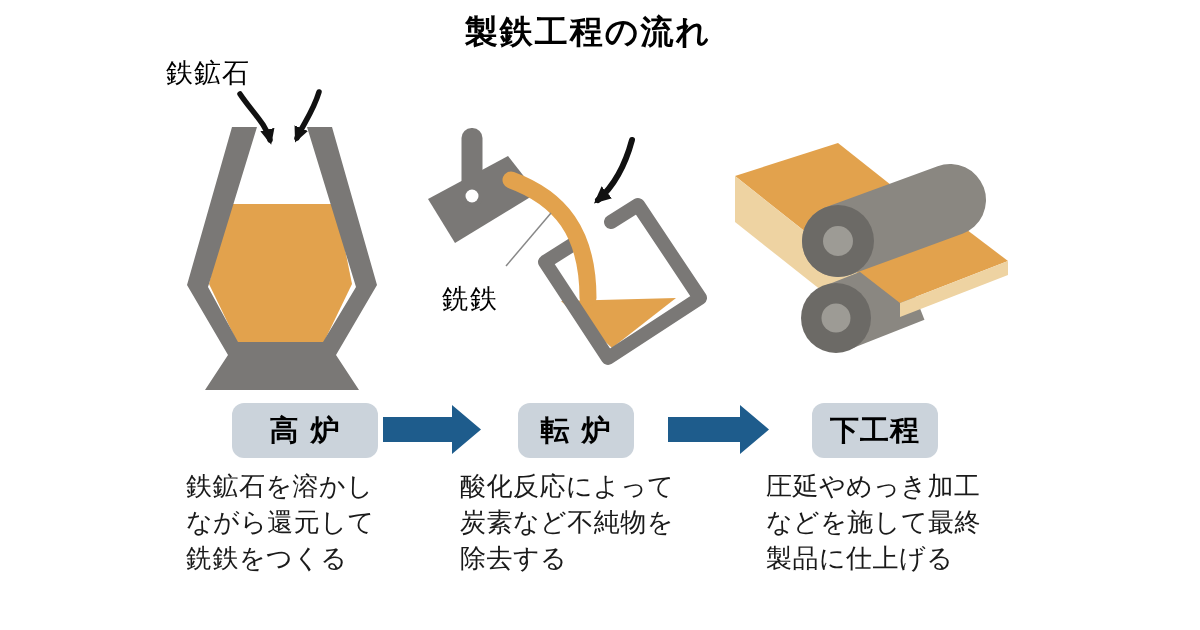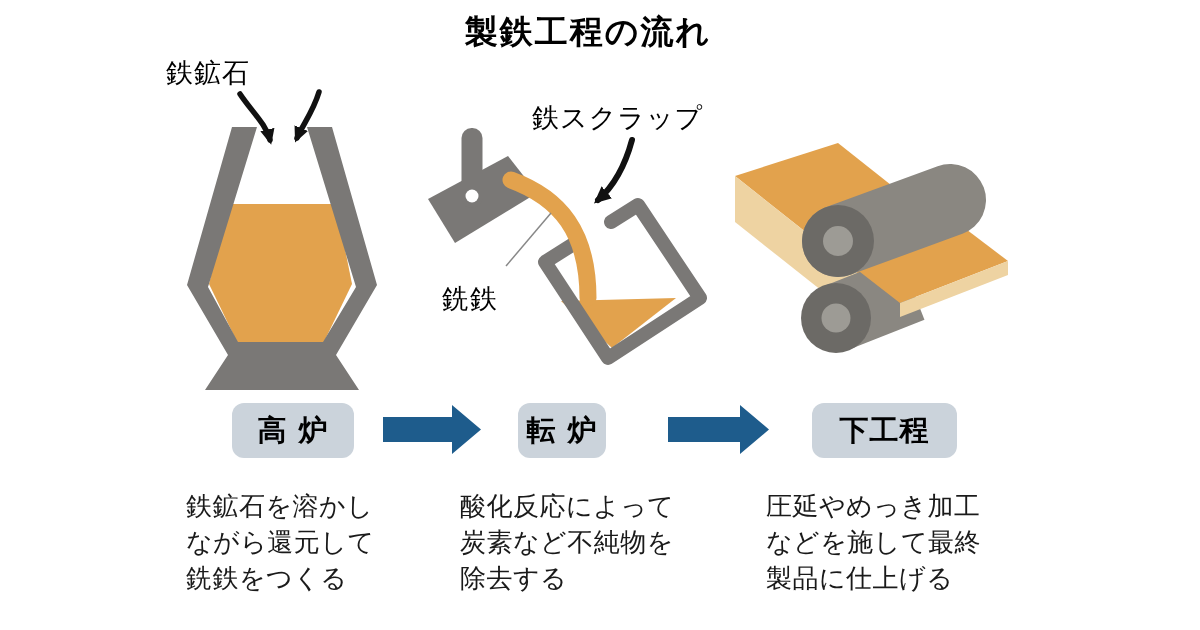--- a/index.html
+++ b/index.html
@@ -17,21 +17,21 @@
   .small-label{font-size:27px;color:#000;letter-spacing:1px;white-space:nowrap;}
   .stage-box{
     position:absolute;z-index:2;top:403px;height:55px;
     background:#cbd3db;border-radius:12px;
     display:flex;align-items:center;justify-content:center;
     font-size:29px;font-weight:bold;color:#000;letter-spacing:1px;white-space:nowrap;
   }
   .desc{
     position:absolute;z-index:2;top:468px;
     font-size:26px;line-height:36px;color:#1a1a1a;
-    white-space:pre-line;letter-spacing:0.5px;margin-top:20px;
+    white-space:pre-line;letter-spacing:0.5px;
   }
 </style>
 </head>
 <body>
 
 <div id="stage">
 
   <svg class="svg-layer" width="1200" height="630" viewBox="0 0 1200 630">
     <defs>
       <marker id="ah" viewBox="0 0 10 10" refX="6.5" refY="5" markerWidth="3" markerHeight="3" orient="auto">
@@ -77,26 +77,25 @@
     </g>
 
     <polygon points="383,417 452,417 452,405 481,429.5 452,454 452,442 383,442" fill="#1e5c8c"></polygon>
     <polygon points="668,417 740,417 740,405 769,429.5 740,454 740,442 668,442" fill="#1e5c8c"></polygon>
   </svg>
 
   <div class="txt title">製鉄工程の流れ</div>
 
   <div class="txt small-label" style="left:166px;top:55px;">鉄鉱石</div>
 
-  <div class="txt small-label" style="left:532px;top:100px;">鉄スクラップ</div>
   <div class="txt small-label" style="left:442px;top:281px;">銑鉄</div>
 
-  <div class="stage-box" style="left:232px;width:122px;">高 炉</div>
-  <div class="stage-box" style="left:518px;width:88px;">転 炉</div>
-  <div class="stage-box" style="left:812px;width:145px;">下工程</div>
+  <div class="stage-box" style="left:232px;width:146px;">高 炉</div>
+  <div class="stage-box" style="left:518px;width:116px;">転 炉</div>
+  <div class="stage-box" style="left:812px;width:126px;">下工程</div>
 
   <div class="desc" style="left:186px;">鉄鉱石を溶かし
 ながら還元して
 銑鉄をつくる</div>
   <div class="desc" style="left:766px;">圧延やめっき加工
 などを施して最終
 製品に仕上げる</div>
   <div class="desc" style="left:460px;">酸化反応によって
 炭素など不純物を
 除去する</div>

